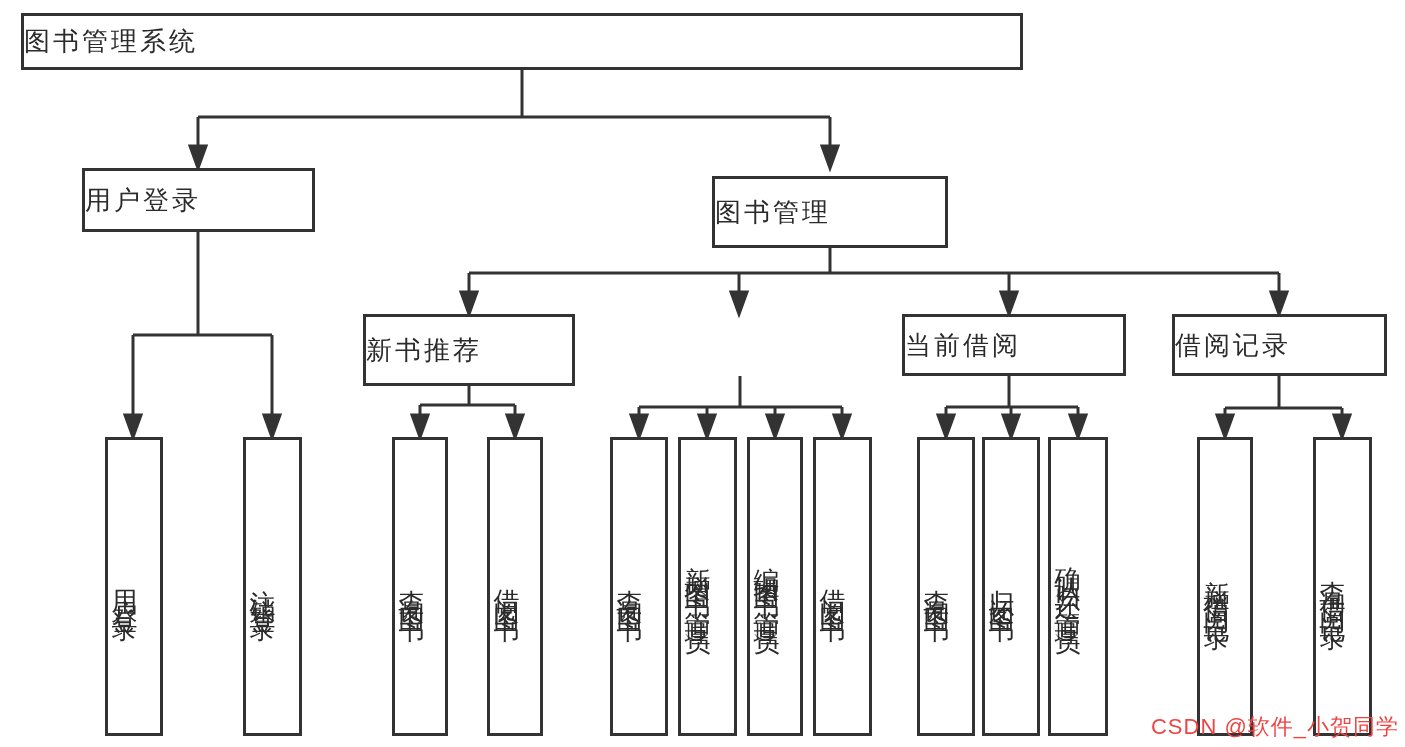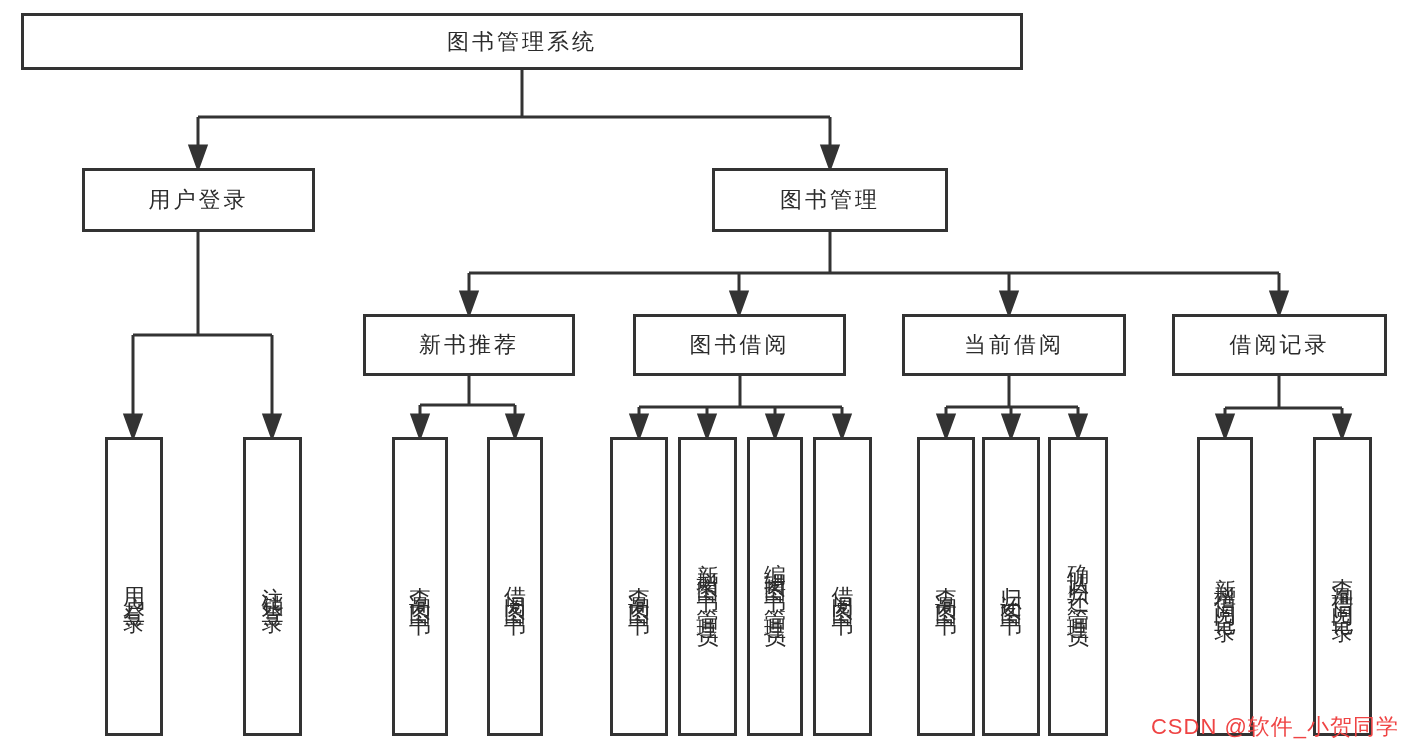--- a/index.html
+++ b/index.html
@@ -11,23 +11,22 @@
     overflow:hidden;
   }
   .connectors{position:absolute;left:0;top:0;}
   .node{
     position:absolute;
     box-sizing:border-box;
     background:#ffffff;
     border:3px solid #333333;
     display:flex;
     align-items:center;
-    justify-content:center;
     color:#2b2b2b;
-    font-size:22px;
+    font-size:26px;
   }
   .node .lbl{letter-spacing:3px;white-space:nowrap;}
   .node.vert .lbl{
     writing-mode:vertical-rl;
     text-orientation:mixed;
     letter-spacing:9px;
     white-space:nowrap;
   }
   .watermark{
     position:absolute;
@@ -123,29 +122,26 @@
     </g>
   </svg>
 
   <div class="node" style="left:21px;top:13px;width:1002px;height:57px">
     <span class="lbl">图书管理系统</span>
   </div>
 
   <div class="node" style="left:82px;top:168px;width:233px;height:64px">
     <span class="lbl">用户登录</span>
   </div>
-  <div class="node" style="left:712px;top:168px;width:236px;height:64px">
+  <div class="node" style="left:712px;top:176px;width:236px;height:72px">
     <span class="lbl">图书管理</span>
   </div>
 
-  <div class="node" style="left:363px;top:314px;width:212px;height:62px">
+  <div class="node" style="left:363px;top:314px;width:212px;height:72px">
     <span class="lbl">新书推荐</span>
-  </div>
-  <div class="node" style="left:633px;top:314px;width:213px;height:62px">
-    <span class="lbl">图书借阅</span>
   </div>
   <div class="node" style="left:902px;top:314px;width:224px;height:62px">
     <span class="lbl">当前借阅</span>
   </div>
   <div class="node" style="left:1172px;top:314px;width:215px;height:62px">
     <span class="lbl">借阅记录</span>
   </div>
 
   <div class="node vert" style="left:105px;top:437px;width:58px;height:299px">
     <span class="lbl">用户登录</span>

